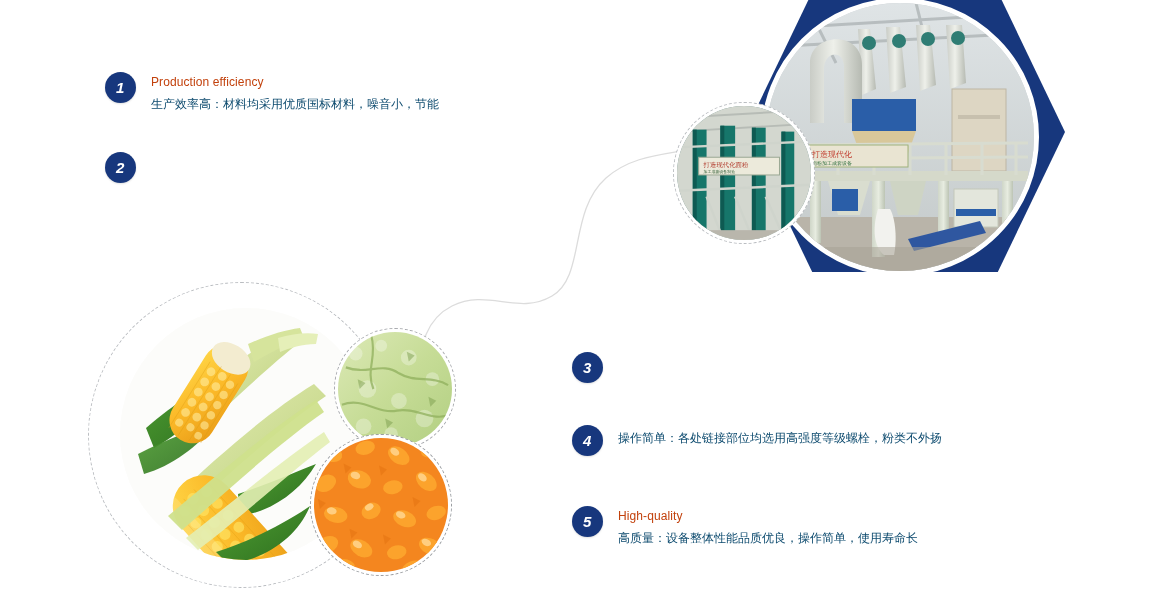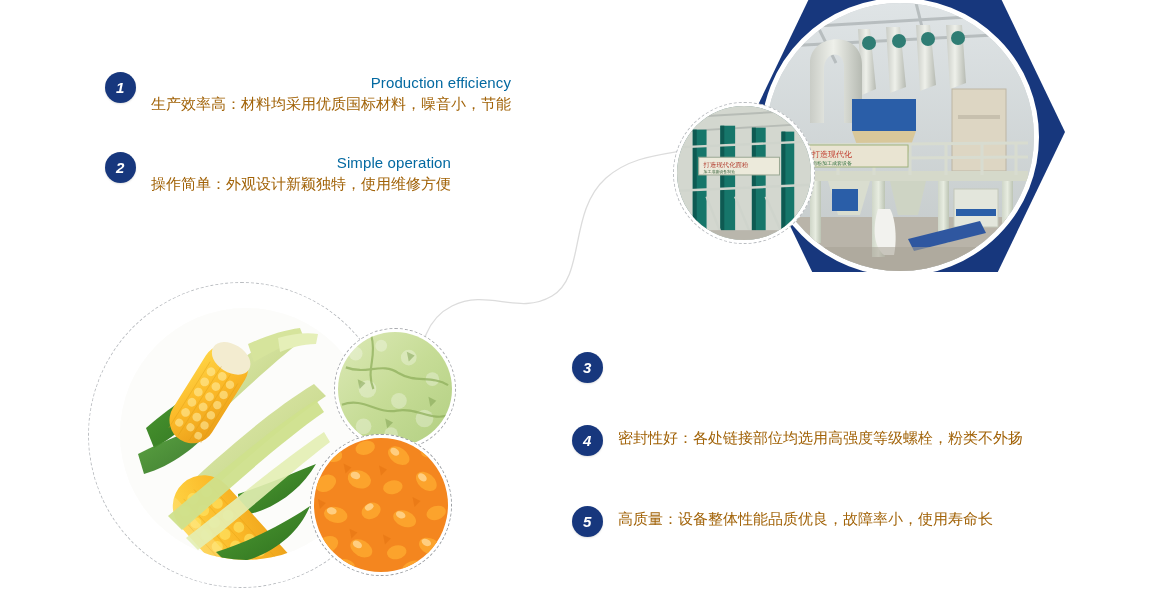--- a/index.html
+++ b/index.html
@@ -36,30 +36,29 @@
     line-height: 31px;
     text-align: center;
     letter-spacing: 0.5px;
     box-shadow: 0 1px 2px rgba(0,0,0,0.12);
   }
   .feature-text {
     margin-left: 15px;
     padding-top: 1px;
   }
   .feature-title {
-    color: #0369a1;
-    font-size: 15px;
+    color: #c2410c;
+    font-size: 12px;
     line-height: 19px;
     letter-spacing: 0.1px;
     white-space: nowrap;
-    text-align: right;
   }
   .feature-desc {
-    color: #a16207;
-    font-size: 15px;
+    color: #0c4a6e;
+    font-size: 12px;
     line-height: 21px;
     margin-top: 2px;
     white-space: nowrap;
     font-family: "DejaVu Sans", "Liberation Sans", sans-serif;
   }
 
   
   .connector {
     position: absolute;
     left: 400px;
@@ -495,39 +494,36 @@
   <div class="feature-item" style="left:105px; top:72px;">
     <div class="badge">1</div>
     <div class="feature-text">
       <div class="feature-title">Production efficiency</div>
       <div class="feature-desc">生产效率高：材料均采用优质国标材料，噪音小，节能</div>
     </div>
   </div>
 
   <div class="feature-item" style="left:105px; top:152px;">
     <div class="badge">2</div>
-    <div class="feature-text">
-      <div class="feature-title">Simple operation</div>
-      <div class="feature-desc">操作简单：外观设计新颖独特，使用维修方便</div>
-    </div>
   </div>
 
   <div class="feature-item" style="left:572px; top:352px;">
     <div class="badge">3</div>
     <div class="feature-text">
     </div>
   </div>
 
   <div class="feature-item" style="left:572px; top:425px;">
     <div class="badge">4</div>
     <div class="feature-text">
-      <div class="feature-desc">密封性好：各处链接部位均选用高强度等级螺栓，粉类不外扬</div>
+      <div class="feature-desc">操作简单：各处链接部位均选用高强度等级螺栓，粉类不外扬</div>
     </div>
   </div>
 
   <div class="feature-item" style="left:572px; top:506px;">
     <div class="badge">5</div>
     <div class="feature-text">
-      <div class="feature-desc">高质量：设备整体性能品质优良，故障率小，使用寿命长</div>
+      <div class="feature-title">High-quality</div>
+      <div class="feature-desc">高质量：设备整体性能品质优良，操作简单，使用寿命长</div>
     </div>
   </div>
 
 </div>
 
 </body></html>

